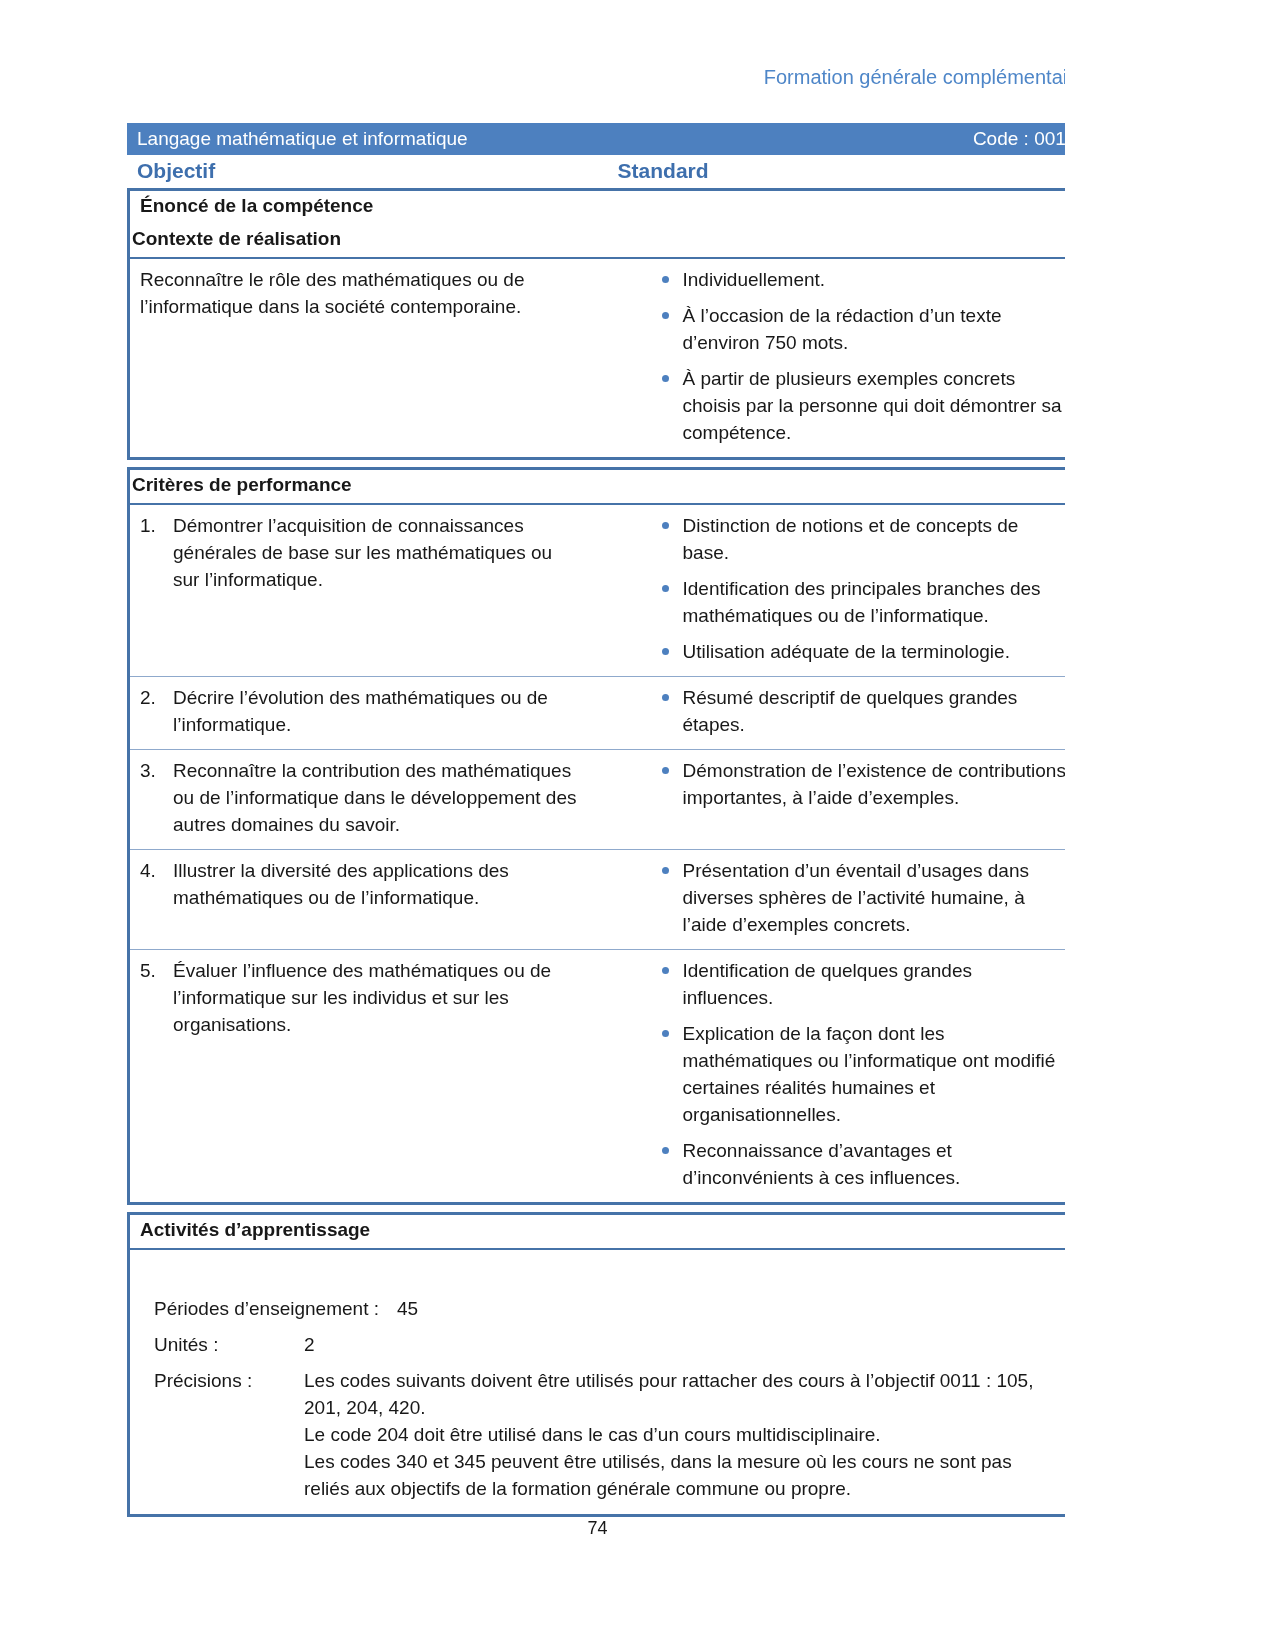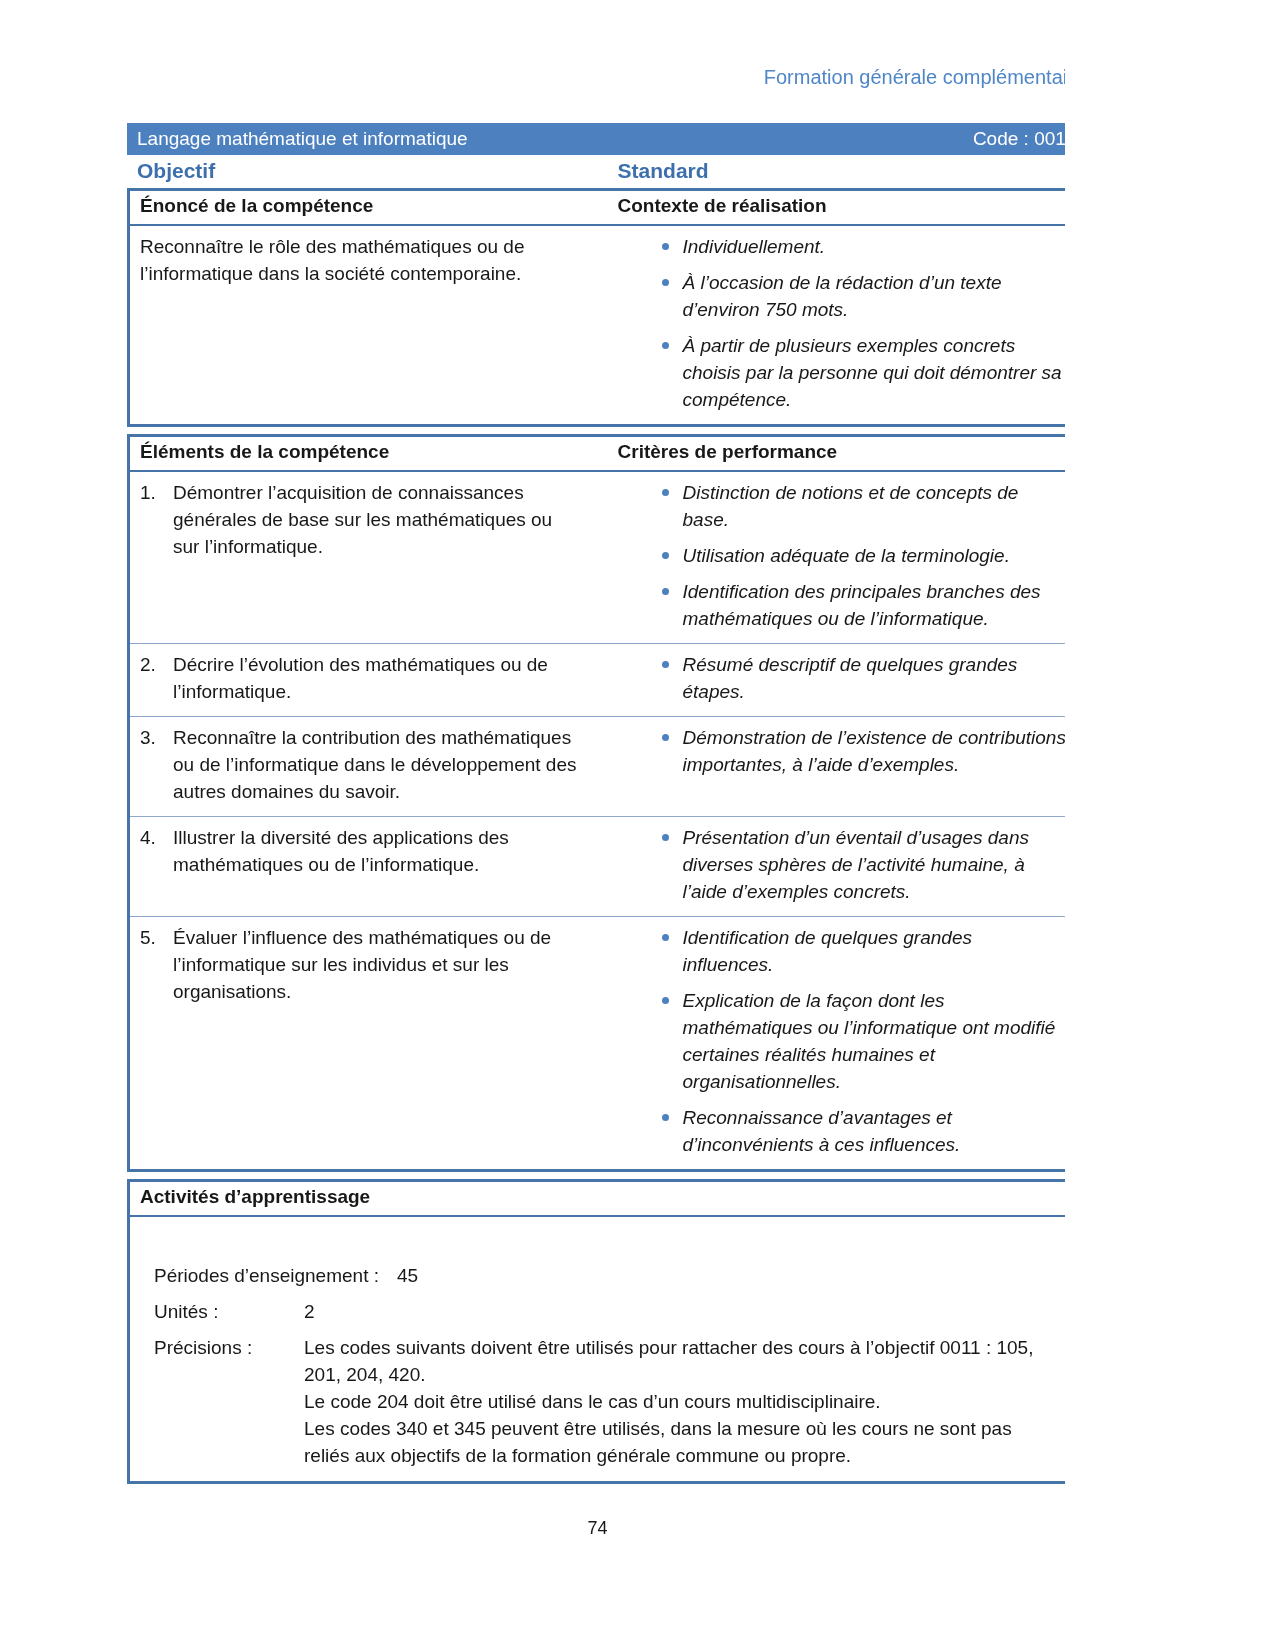--- a/index.html
+++ b/index.html
@@ -13,36 +13,36 @@
   .title-bar { margin-top:33px; background:var(--bar_blue,#4d80bf); color:#ffffff; font-size:19px;
                line-height:21px; padding:5px 10px 6px; display:flex; justify-content:space-between; }
 
   .col-headings { display:flex; font-size:21px; font-weight:bold; color:var(--accent_dark,#3e6fad);
                   padding:4px 0 5px; }
   .col-headings .left { flex:0 0 51%; padding-left:10px; }
   .col-headings .right { flex:1; padding-left:2px; }
 
   .box { border:3px solid var(--border_blue,#4673a8); margin-bottom:7px; background:#fff; }
   .hrow { display:flex; border-bottom:2px solid var(--border_blue,#4673a8);
-          font-weight:bold; font-size:19px; line-height:24px; }
+          font-weight:bold; font-size:19px; line-height:24px;flex-direction:column; }
   .hrow .cL { flex:0 0 51%; padding:3px 10px 6px; }
   .hrow .cR { flex:1; padding:3px 10px 6px 2px; }
   .hrow .cFull { flex:1; padding:3px 10px 6px; }
 
   .brow { display:flex; font-size:19px; line-height:27px; padding:7px 0 11px;gap:39px; }
   .brow.rule { border-top:1px solid var(--sep_blue,#8fa9cc); }
   .cell-l { flex:0 0 51%; padding-left:10px; padding-right:36px; }
   .cell-r { flex:1; padding-right:14px; }
 
   .nrow { display:flex; }
   .nrow .num { flex:0 0 33px; }
   .nrow .ntxt { flex:1; }
 
   ul.blist { list-style:none; }
-  ul.blist li { display:flex;font-style:italic; }
+  ul.blist li { display:flex; }
   ul.blist li + li { margin-top:9px; }
   .dot { flex:0 0 7px; width:7px; height:7px; border-radius:50%;
          background:var(--bullet_blue,#4d80bf); margin:10px 14px 0 7px; }
   .btxt { flex:1; }
 
   .act-body { padding:5px 24px 12px; font-size:19px; line-height:27px;margin-top:40px; }
   .act-row { display:flex; align-items:flex-start; }
   .act-row + .act-row { margin-top:9px; }
   .lbl { flex:0 0 auto; min-width:150px; padding-right:18px; }
   .val { flex:1; }
@@ -89,44 +89,43 @@
                 <span class="dot"></span>
                 <span class="btxt">À partir de plusieurs exemples concrets choisis par la personne qui doit démontrer sa compétence.</span>
               </li>
           </ul>
         </div>
       </div>
     </div>
 
     <div class="box">
       <div class="hrow">
-        <div class="cL">Éléments de la compétence</div>
         <div class="cR">Critères de performance</div>
       </div>
 
       <div class="brow">
         <div class="cell-l">
           <div class="nrow">
             <div class="num">1.</div>
             <div class="ntxt">Démontrer l’acquisition de connaissances générales de base sur les mathématiques ou sur l’informatique.</div>
           </div>
         </div>
         <div class="cell-r">
           <ul class="blist">
             <li>
                 <span class="dot"></span>
                 <span class="btxt">Distinction de notions et de concepts de base.</span>
               </li>
             <li>
                 <span class="dot"></span>
+                <span class="btxt">Identification des principales branches des mathématiques ou de l’informatique.</span>
+              </li>
+            <li>
+                <span class="dot"></span>
                 <span class="btxt">Utilisation adéquate de la terminologie.</span>
-              </li>
-            <li>
-                <span class="dot"></span>
-                <span class="btxt">Identification des principales branches des mathématiques ou de l’informatique.</span>
               </li>
           </ul>
         </div>
       </div>
 
       <div class="brow rule">
         <div class="cell-l">
           <div class="nrow">
             <div class="num">2.</div>
             <div class="ntxt">Décrire l’évolution des mathématiques ou de l’informatique.</div>

